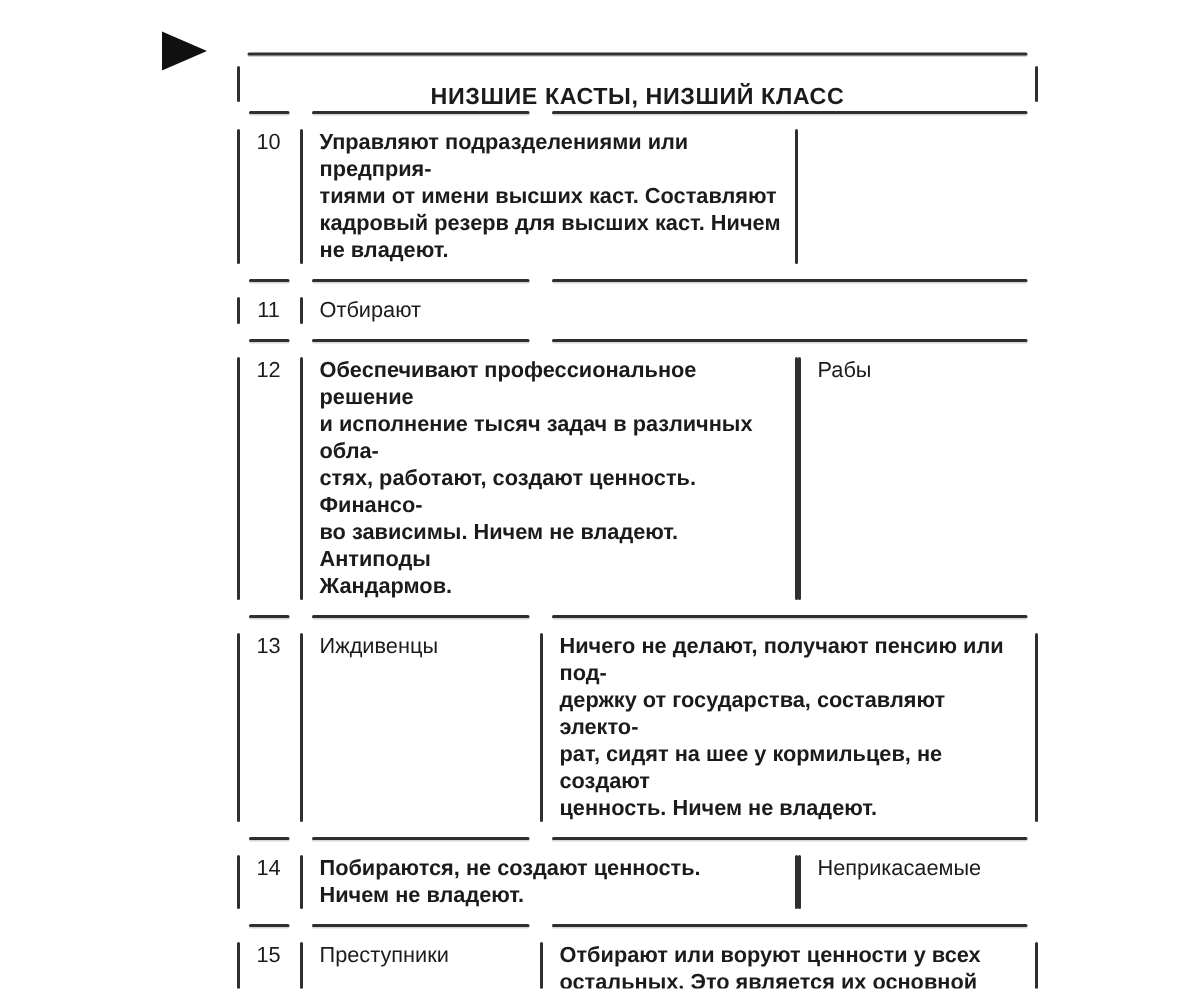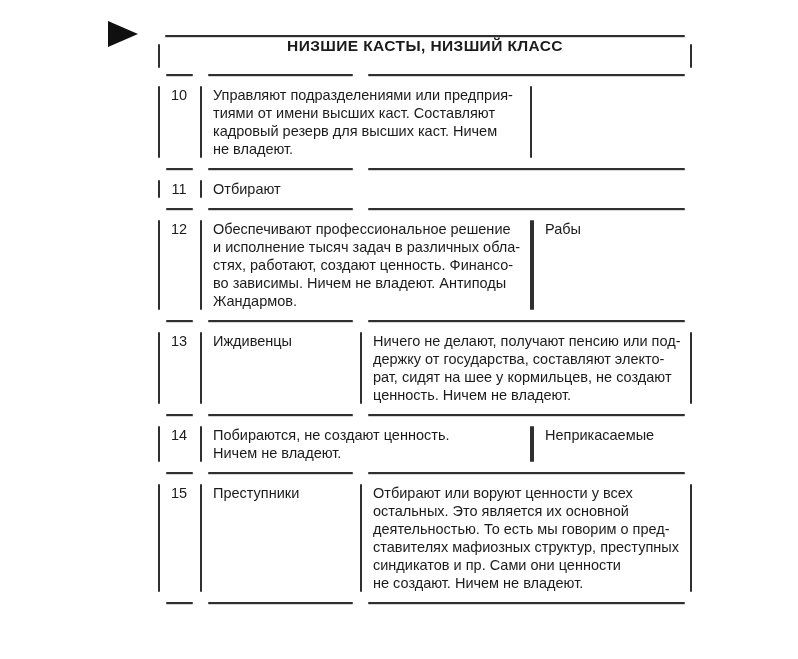--- a/index.html
+++ b/index.html
@@ -30,21 +30,21 @@
   .hseg {
     display: block; height: 2px;
     background: var(--line);
     border-radius: 1.5px;
     box-shadow: 0 1px 0 rgba(90,90,90,0.25);
   }
   .t-top { height: 2px; display: flex; justify-content: center; }
   .t-top .hseg { width: calc(100% - 14px); }
   .t-header {
     position: relative; height: 37px;
-    display: flex; align-items: flex-start; justify-content: center;
+    display: flex; align-items: flex-end; justify-content: center;
   }
   .t-header::before, .t-header::after {
     content: ""; position: absolute; top: 7px; bottom: 6px; width: 2px;
     background: var(--line); border-radius: 1.5px;
   }
   .t-header::before { left: 0; }
   .t-header::after { right: 0; }
   .h-text {
     font-weight: bold; font-size: 15.5px; letter-spacing: 0.4px;
   }
@@ -62,20 +62,21 @@
   }
   .cell::before {
     content: ""; position: absolute; left: 0; top: 10px; bottom: 10px;
     width: 2px; background: var(--line); border-radius: 1.5px;
   }
   .c-num  { width: 42px; text-align: center; border-radius: 21px; }
   .c-title { width: 160px; padding-left: 13px; }
   .c-desc {
     width: 332px; padding-left: 13px; padding-right: 10px;
     white-space: pre-line;
+    font-weight: bold;
   }
   .c-desc::after {
     content: ""; position: absolute; right: 0; top: 10px; bottom: 10px;
     width: 2px; background: var(--line); border-radius: 1.5px;
   }
 </style>
 </head>
 <body>
 
 <div class="marker"></div>

